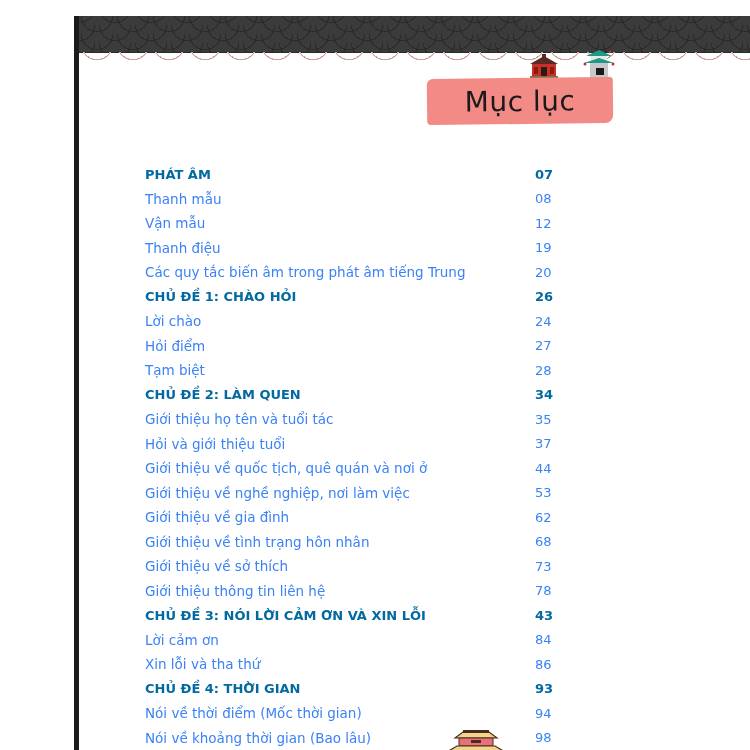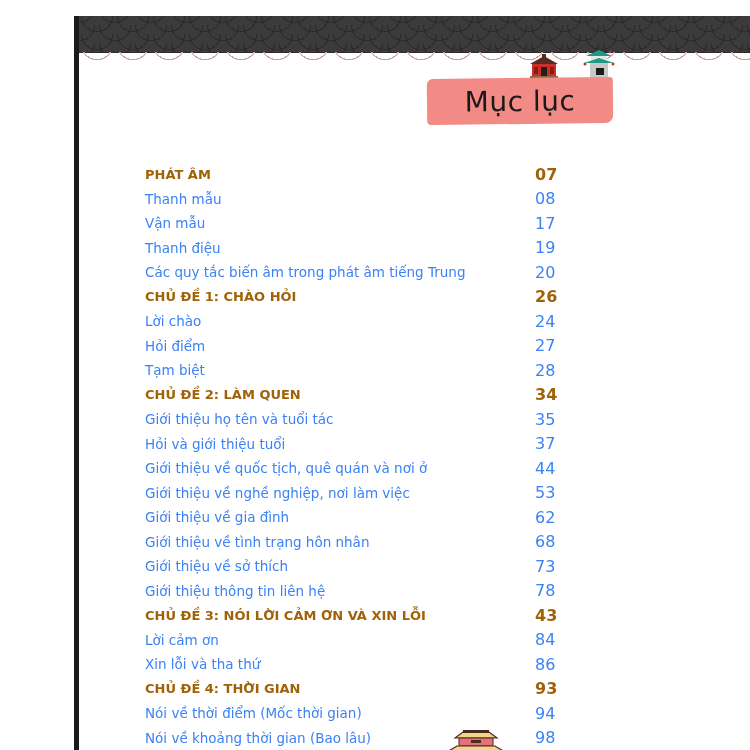--- a/index.html
+++ b/index.html
@@ -46,22 +46,22 @@
   .deco-temple-bottom {
     position: absolute; left: 362px; top: 712px; width: 70px; height: 40px;
   }
   .toc {
     position: absolute; left: 66px; top: 146px; width: 420px;
   }
   .toc-row {
     display: flex; justify-content: space-between; align-items: center;
     height: 24.5px; font-size: 13.5px; color: #3b82f6;
   }
-  .toc-row .page-num { width: 30px; text-align: left; font-size: 16px; }
-  .toc-row.heading { color: #a16207; font-weight: bold; font-size: 13px; }
+  .toc-row .page-num { width: 30px; text-align: left; font-size: 13px; }
+  .toc-row.heading { color: #0369a1; font-weight: bold; font-size: 13px; }
   .toc-row.heading .page-num { font-weight: bold; }
 </style>
 </head>
 <body>
 
 <div class="page">
   <div class="roof"></div>
   <div class="roof-edge"></div>
 
   <svg class="deco-temple-top" viewBox="0 0 36 24">
@@ -93,21 +93,21 @@
     <div class="toc-row heading">
         <span>PHÁT ÂM</span>
         <span class="page-num">07</span>
       </div>
     <div class="toc-row">
         <span>Thanh mẫu</span>
         <span class="page-num">08</span>
       </div>
     <div class="toc-row">
         <span>Vận mẫu</span>
-        <span class="page-num">17</span>
+        <span class="page-num">12</span>
       </div>
     <div class="toc-row">
         <span>Thanh điệu</span>
         <span class="page-num">19</span>
       </div>
     <div class="toc-row">
         <span>Các quy tắc biến âm trong phát âm tiếng Trung</span>
         <span class="page-num">20</span>
       </div>
     <div class="toc-row heading">

